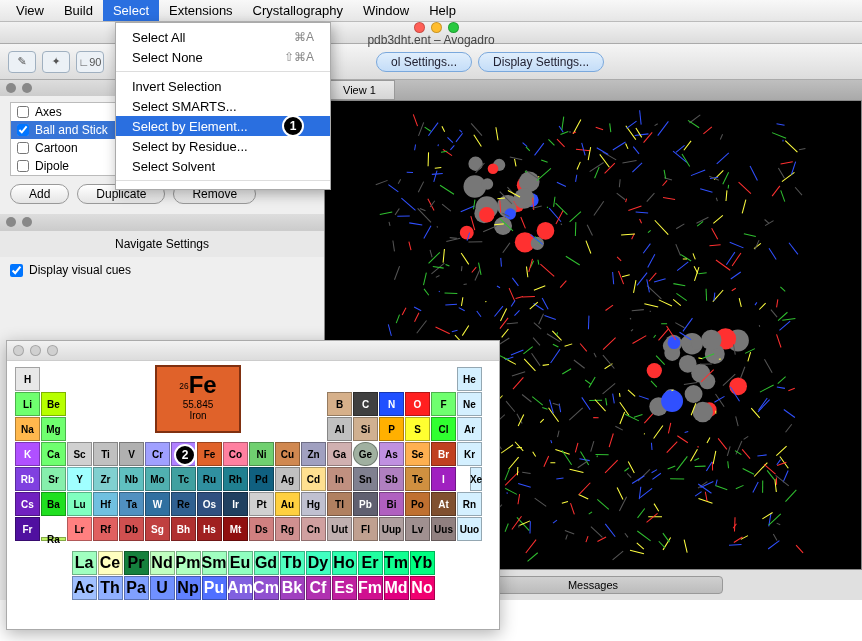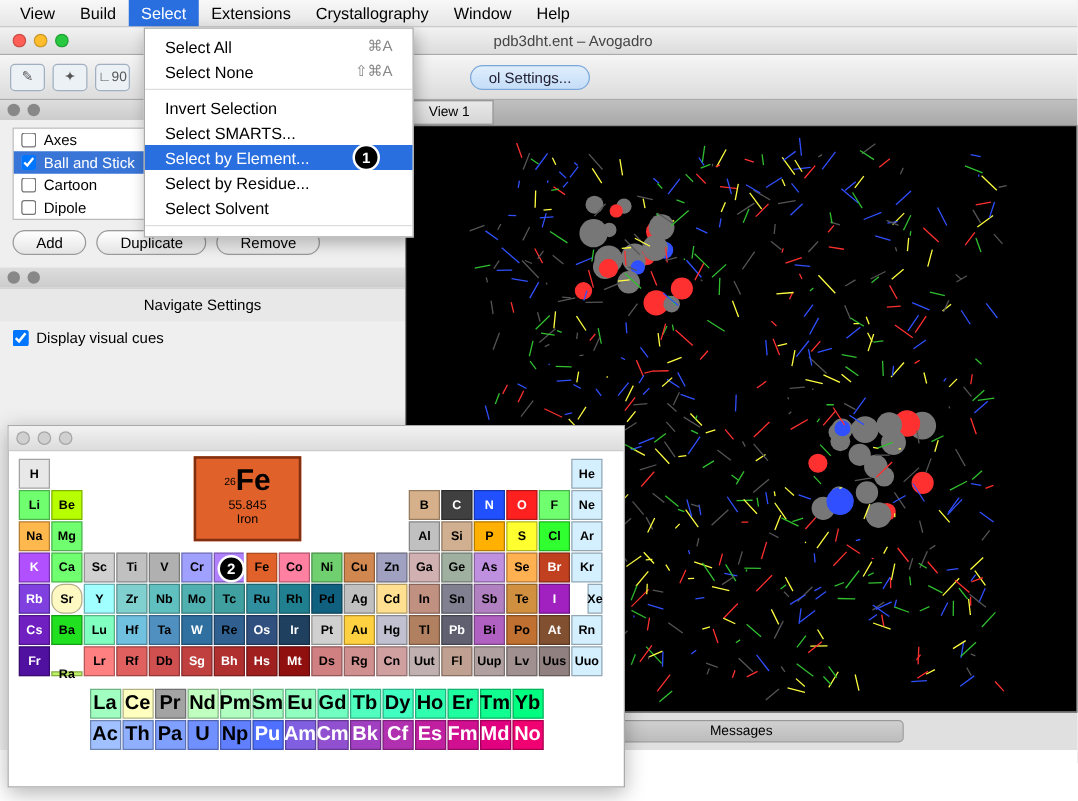--- a/index.html
+++ b/index.html
@@ -4,21 +4,21 @@
 <style>
 * { box-sizing: border-box; margin: 0; padding: 0; font-family: "Lucida Grande", Arial, sans-serif; }
 body { background: #fff; width: 862px; height: 641px; overflow: hidden; position: relative; }
 
 
 .menubar { height: 22px; background: linear-gradient(#f8f8f8,#e6e6e6); display: flex; align-items: center; font-size: 13px; border-bottom: 1px solid #bbb; padding-left: 6px; }
 .menubar span { padding: 0 10px; height: 100%; display: flex; align-items: center; }
 .menubar .active { background: #2a6fe0; color: #fff; }
 
 
-.titlebar { height: 22px; background: linear-gradient(#f2f2f2,#dcdcdc); border-bottom: 1px solid #aaa; display: flex; align-items: center; font-size: 12px; }
+.titlebar { height: 22px; background: linear-gradient(#f2f2f2,#dcdcdc); border-bottom: 1px solid #aaa; display: flex; align-items: center; font-size: 12px; flex-direction: column; }
 .traffic { display: flex; gap: 6px; padding-left: 10px; }
 .dot { width: 11px; height: 11px; border-radius: 50%; border: 1px solid rgba(0,0,0,.2); }
 .dot.r { background: #ff5f57; }
 .dot.y { background: #ffbd2e; }
 .dot.g { background: #28c940; }
 .wintitle { flex: 1; text-align: center; color: #444; }
 
 
 .toolbar { height: 36px; background: linear-gradient(#f5f5f5,#dcdcdc); border-bottom: 1px solid #aaa; display: flex; align-items: center; gap: 6px; padding: 0 8px; }
 .tbtn { height: 22px; width: 28px; background: #ecf1f6; border: 1px solid #a0b0c0; border-radius: 4px; display:flex;align-items:center;justify-content:center; font-size:11px; color:#555; }
@@ -92,20 +92,21 @@
   </div>
   <div class="wintitle">pdb3dht.ent – Avogadro</div>
 </div>
 
 <div class="toolbar">
   <div class="tbtn">✎</div>
   <div class="tbtn">✦</div>
   <div class="tbtn">∟90</div>
   <div style="flex:0 0 260px"></div>
   <div class="pillbtn">ol Settings...</div>
+  <div class="pillbtn">Display Settings...</div>
 </div>
 
 <div class="main">
   <div class="leftcol">
     <div class="panelhdr">
       <span class="closebox"></span>
       <span class="closebox"></span>
     </div>
     <div class="listbox" id="dtlist">
         <div class="listrow">
@@ -901,27 +902,27 @@
         <div class="el" style="background: rgb(192, 192, 192);">Ti</div>
         <div class="el" style="background: rgb(176, 176, 176);">V</div>
         <div class="el" style="background: rgb(160, 160, 255);">Cr</div>
         <div class="el" style="background: rgb(176, 128, 255);">Mn</div>
         <div class="el" style="background: rgb(224, 98, 42); outline: rgb(255, 255, 255) solid 2px;">Fe</div>
         <div class="el" style="background: rgb(255, 128, 160);">Co</div>
         <div class="el" style="background: rgb(112, 208, 112);">Ni</div>
         <div class="el" style="background: rgb(208, 136, 80);">Cu</div>
         <div class="el" style="background: rgb(160, 160, 192);">Zn</div>
         <div class="el" style="background: rgb(208, 176, 176);">Ga</div>
-        <div class="el" style="background: rgb(160, 176, 160);">Ge</div>
+        <div class="el" style="background: rgb(160, 176, 160); border-radius: 12px;">Ge</div>
         <div class="el" style="background: rgb(192, 144, 224);">As</div>
         <div class="el" style="background: rgb(255, 176, 80);">Se</div>
         <div class="el" style="background: rgb(192, 64, 32); color: rgb(255, 255, 255);">Br</div>
         <div class="el" style="background: rgb(212, 240, 255);">Kr</div>
         <div class="el" style="background: rgb(128, 64, 224); color: rgb(255, 255, 255);">Rb</div>
-        <div class="el" style="background: #fef9c3; border-radius: 10px;">Sr</div>
+        <div class="el" style="background: #86efac;">Sr</div>
         <div class="el" style="background: rgb(160, 255, 255);">Y</div>
         <div class="el" style="background: rgb(128, 208, 208);">Zr</div>
         <div class="el" style="background: rgb(96, 192, 192);">Nb</div>
         <div class="el" style="background: rgb(80, 176, 176);">Mo</div>
         <div class="el" style="background: rgb(64, 160, 160);">Tc</div>
         <div class="el" style="background: rgb(48, 144, 160);">Ru</div>
         <div class="el" style="background: rgb(32, 128, 144);">Rh</div>
         <div class="el" style="background: rgb(16, 96, 128);">Pd</div>
         <div class="el" style="background: rgb(192, 192, 192);">Ag</div>
         <div class="el" style="background: rgb(255, 224, 144);">Cd</div>
@@ -964,21 +965,21 @@
         <div class="el" style="background: rgb(192, 176, 176);">Uut</div>
         <div class="el" style="background: rgb(192, 160, 144);">Fl</div>
         <div class="el" style="background: rgb(176, 160, 160);">Uup</div>
         <div class="el" style="background: rgb(160, 144, 144);">Lv</div>
         <div class="el" style="background: rgb(144, 128, 128);">Uus</div>
         <div class="el" style="background: rgb(212, 240, 255);">Uuo</div>
       </div>
     <div class="fblock" id="fblock">
         <div class="el" style="background: rgb(160, 255, 192);">La</div>
         <div class="el" style="background: rgb(255, 255, 192);">Ce</div>
-        <div class="el" style="background: #a3a3a3;">Pr</div>
+        <div class="el" style="background: #15803d;">Pr</div>
         <div class="el" style="background: rgb(192, 255, 192);">Nd</div>
         <div class="el" style="background: rgb(176, 255, 192);">Pm</div>
         <div class="el" style="background: rgb(160, 255, 192);">Sm</div>
         <div class="el" style="background: rgb(144, 255, 192);">Eu</div>
         <div class="el" style="background: rgb(112, 255, 192);">Gd</div>
         <div class="el" style="background: rgb(80, 255, 192);">Tb</div>
         <div class="el" style="background: rgb(64, 255, 192);">Dy</div>
         <div class="el" style="background: rgb(48, 255, 176);">Ho</div>
         <div class="el" style="background: rgb(32, 255, 160);">Er</div>
         <div class="el" style="background: rgb(16, 255, 144);">Tm</div>

